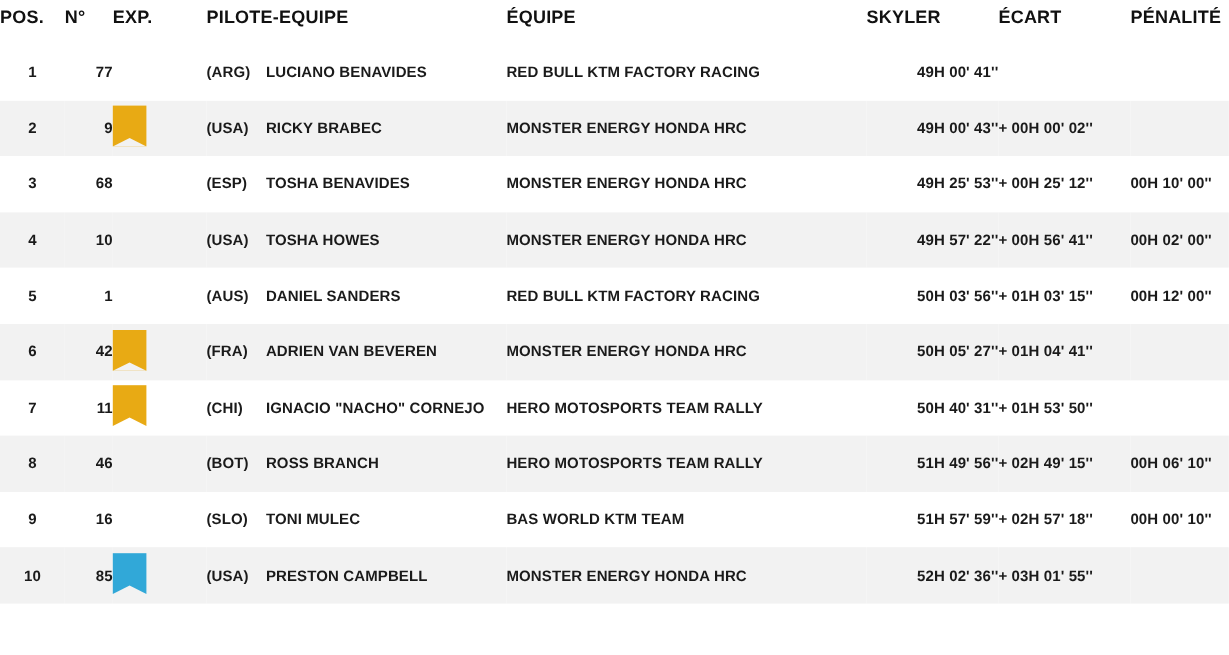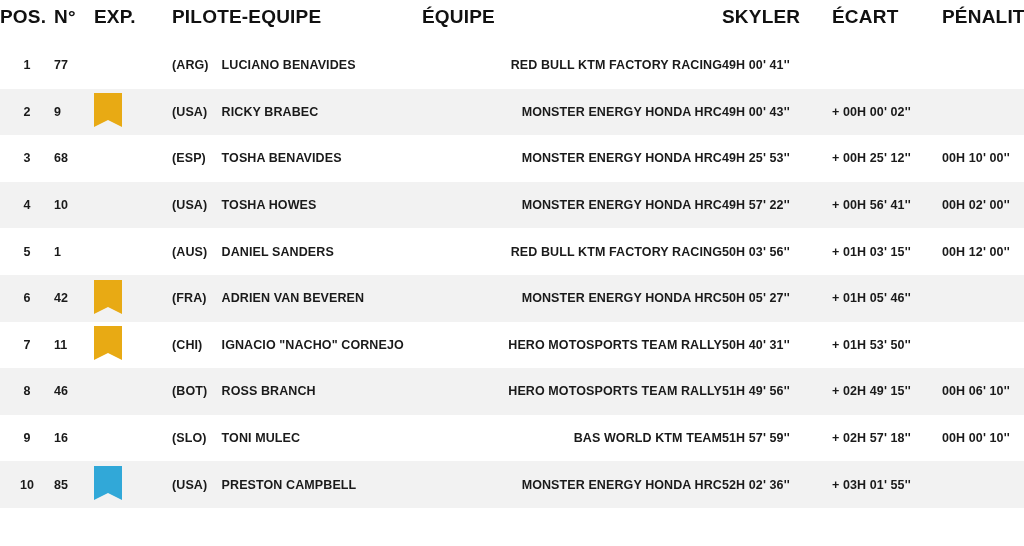--- a/index.html
+++ b/index.html
@@ -13,21 +13,21 @@
     font-family: "Liberation Sans", sans-serif;
     color: #1a1a1a;
     overflow: hidden;
   }
   .results-table {
     width: 1024px;
     border-collapse: collapse;
     table-layout: fixed;
   }
   .results-table thead th {
-    font-size: 19px;
+    font-size: 15px;
     font-weight: bold;
     color: #111111;
     text-align: left;
     padding: 0 0 14px 0;
     letter-spacing: 0.2px;
     vertical-align: middle;
   }
   .results-table tbody td {
     font-size: 12.5px;
     font-weight: bold;
@@ -35,38 +35,38 @@
     padding: 0;
     height: 46.6px;
     vertical-align: middle;
     letter-spacing: 0.1px;
   }
   tbody tr.alt {
     background: #f2f2f2;
   }
   
   .col-pos    { width: 54px;  text-align: center; }
-  .col-num    { width: 40px;  text-align: left; }
+  .col-num    { width: 40px;  text-align: right; }
   .col-exp    { width: 78px;  text-align: left; margin-top: 12px; }
   .col-pilot  { width: 250px; text-align: left; }
   .col-team   { width: 300px; text-align: left; }
-  .col-time   { width: 110px; text-align: left; }
+  .col-time   { width: 110px; text-align: right; }
   .col-gap    { width: 110px; text-align: left; }
   .col-pen    { width: 110px; text-align: left; }
 
   th.col-pos  { text-align: left; padding-left: 16px; }
   td.col-pos  { text-align: center; }
   th.col-num  { padding-left: 0; }
   th.col-exp  { padding-left: 0; }
   th.col-pilot{ padding-left: 0; }
 
   td.col-num  { padding-left: 2px; }
   td.col-exp  { padding-left: 0; }
   td.col-pilot{ padding-left: 0; }
-  td.col-team { padding-left: 0; text-align: right; }
+  td.col-team { padding-left: 0; }
   td.col-time { padding-left: 0; }
   td.col-gap  { padding-left: 0; }
   td.col-pen  { padding-left: 0; }
 
   .country {
     display: inline-block;
     min-width: 46px;
   }
   .pilot-name {
     display: inline-block;
@@ -164,21 +164,21 @@
         <td class="col-gap">+ 01H 03' 15''</td>
         <td class="col-pen">00H 12' 00''</td>
       </tr>
       <tr class="alt">
         <td class="col-pos">6</td>
         <td class="col-num">42</td>
         <td class="col-exp"><span class="exp-tag" style="background: rgb(232, 170, 20);"></span></td>
         <td class="col-pilot"><span class="country">(FRA)</span> <span class="pilot-name">ADRIEN VAN BEVEREN</span></td>
         <td class="col-team">MONSTER ENERGY HONDA HRC</td>
         <td class="col-time">50H 05' 27''</td>
-        <td class="col-gap">+ 01H 05' 46''</td>
+        <td class="col-gap">+ 01H 04' 41''</td>
         <td class="col-pen"></td>
       </tr>
       <tr>
         <td class="col-pos">7</td>
         <td class="col-num">11</td>
         <td class="col-exp"><span class="exp-tag" style="background: rgb(232, 170, 20);"></span></td>
         <td class="col-pilot"><span class="country">(CHI)</span> <span class="pilot-name">IGNACIO "NACHO" CORNEJO</span></td>
         <td class="col-team">HERO MOTOSPORTS TEAM RALLY</td>
         <td class="col-time">50H 40' 31''</td>
         <td class="col-gap">+ 01H 53' 50''</td>

